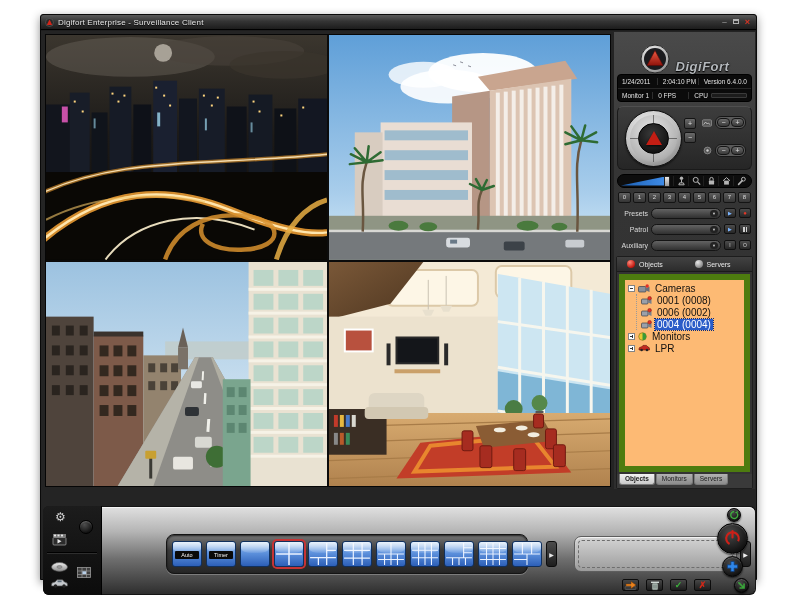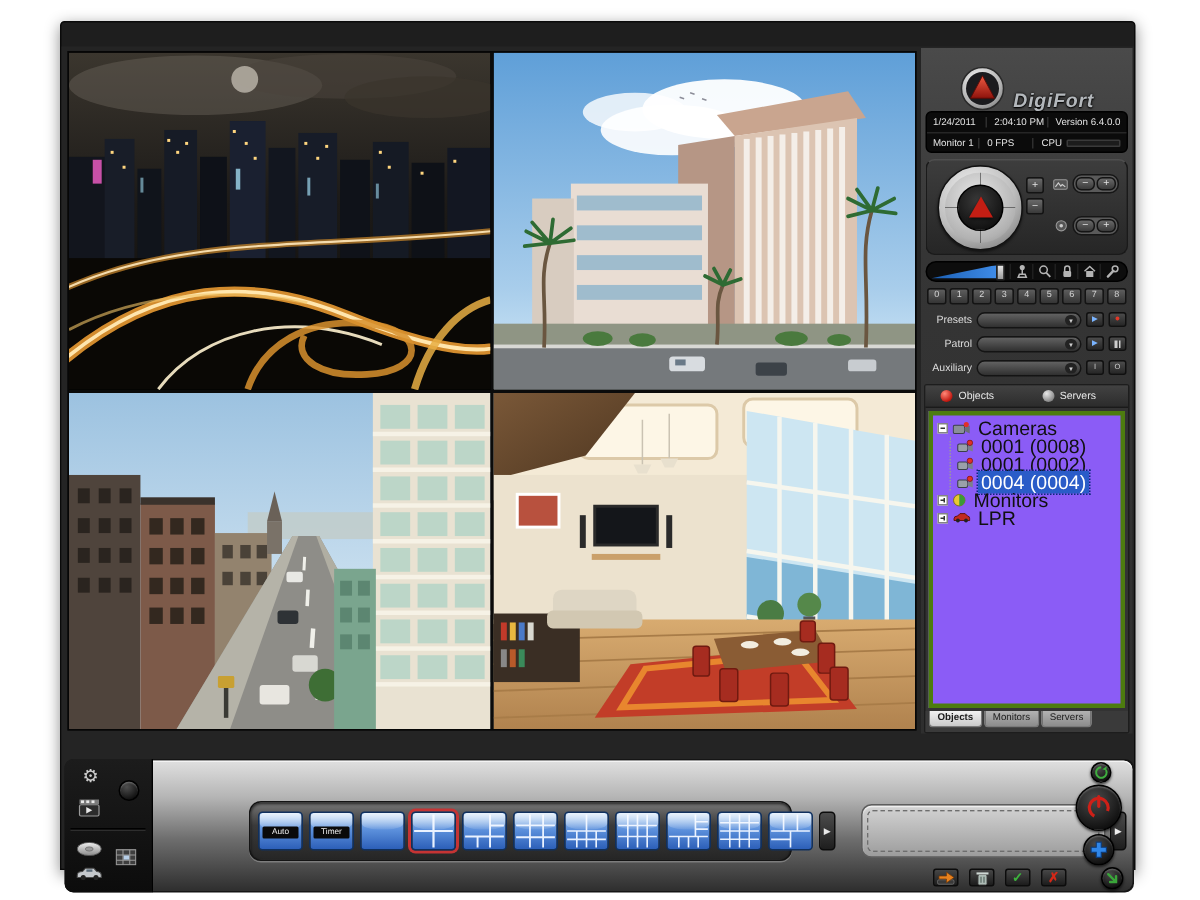--- a/index.html
+++ b/index.html
@@ -99,22 +99,22 @@
   .pausebars i{display:block;width:1.5px;height:5px;background:#cfcfcf;}
   
   .treepanel{flex:1;margin:5px 0 0 0;display:flex;flex-direction:column;border:1px solid #1d1d1d;
              background:#333;border-radius:2px;min-height:0;}
   .treetabs{height:15px;display:flex;align-items:center;background:linear-gradient(180deg,#424242,#2c2c2c);
             border-bottom:1px solid #1a1a1a;}
   .treetab{flex:1;display:flex;align-items:center;gap:4px;padding-left:10px;color:#e8e8e8;font-size:7px;}
   .sphere{width:8px;height:8px;border-radius:50%;}
   .sphere.red{background:radial-gradient(circle at 35% 30%,#ff8878,#c01810 70%,#700a06);}
   .sphere.gray{background:radial-gradient(circle at 35% 30%,#e8e8e8,#8a8a8a 70%,#4a4a4a);}
-  .treewhite{flex:1;margin:2px;background:#8b5cf6;border:3px solid #4d7c0f;overflow:hidden;
-             font-size:13px;color:#101010;padding:2px 0 0 3px;}
+  .treewhite{flex:1;margin:2px;background:#fdba74;border:6px solid #4d7c0f;overflow:hidden;
+             font-size:10px;color:#101010;padding:2px 0 0 3px;}
   .trow{display:flex;align-items:center;gap:3px;height:12px;white-space:nowrap;}
   .tchildren{margin-left:8px;border-left:1px dotted #9a9a9a;padding-left:4px;}
   .tlabel{padding:0 2px;}
   .tlabel.sel{background:#2a5cc8;color:#fff;outline:1px dotted #0a2a7a;}
   .expbox{width:7px;height:7px;border:1px solid #848484;background:#fff;position:relative;flex:none;}
   .expbox .h{position:absolute;left:1px;right:1px;top:2.5px;height:1px;background:#333;}
   .expbox .v{position:absolute;top:1px;bottom:1px;left:2.5px;width:1px;background:#333;}
   .bottabs{height:14px;display:flex;align-items:flex-start;gap:1px;padding:0 2px;background:#3a3a3a;}
   .btab{font-size:6.5px;padding:1px 5px 2px 5px;border:1px solid #7a7a7a;border-top:none;
         border-radius:0 0 3px 3px;background:linear-gradient(180deg,#b2b2b2,#8c8c8c);color:#1c1c1c;}
@@ -172,20 +172,34 @@
   .rbtn.power{right:5px;top:17px;width:31px;height:31px;}
   .rbtn.plus{right:10px;top:50px;width:21px;height:21px;}
   .rbtn.diag{right:4px;top:72px;width:15px;height:15px;}
 </style>
 </head>
 <body>
 
 <div class="stage">
 <div class="window">
 
+  <div class="titlebar">
+    <span style="display:inline-flex">
+      <svg width="9" height="9" viewBox="0 0 9 9">
+            <circle cx="4.5" cy="4.5" r="4" fill="#2a2a2a" stroke="#6a6a6a" stroke-width=".5"></circle>
+            <path d="M4.5 1.6 L7.2 7 H1.8Z" fill="#d42418"></path>
+          </svg>
+    </span>
+    <span class="ttext">Digifort Enterprise - Surveillance Client</span>
+    <span class="wbtns">
+      <span class="wbtn">–</span>
+      <span class="wbtn"><span class="rbox"></span></span>
+      <span class="wbtn close">×</span>
+    </span>
+  </div>
 
   <div class="content">
 
     <div class="grid">
 
       <div class="tile">
         <svg viewBox="0 0 283 226" preserveAspectRatio="xMidYMid slice">
           <defs>
             <linearGradient id="nsky" x1="0" y1="0" x2="0" y2="1">
               <stop offset="0" stop-color="#3b362e"></stop>
@@ -708,21 +722,21 @@
               <span class="tlabel">0001 (0008)</span>
             </div>
             <div class="trow">
               <span style="display:inline-flex">
                 <svg width="11" height="9" viewBox="0 0 11 9">
                       <rect x=".5" y="3" width="6.5" height="5" rx="1" fill="#9aa0aa" stroke="#3a3f49" stroke-width=".7"></rect>
                       <path d="M7 4.6 L10.5 3 V8 L7 6.6Z" fill="#7a808a"></path>
                       <circle cx="8.6" cy="2.2" r="1.8" fill="#e03028" stroke="#7a1410" stroke-width=".5"></circle>
                     </svg>
               </span>
-              <span class="tlabel">0001 (0002)</span>
+              <span class="tlabel">0006 (0002)</span>
             </div>
             <div class="trow">
               <span style="display:inline-flex">
                 <svg width="11" height="9" viewBox="0 0 11 9">
                       <rect x=".5" y="3" width="6.5" height="5" rx="1" fill="#9aa0aa" stroke="#3a3f49" stroke-width=".7"></rect>
                       <path d="M7 4.6 L10.5 3 V8 L7 6.6Z" fill="#7a808a"></path>
                       <circle cx="8.6" cy="2.2" r="1.8" fill="#e03028" stroke="#7a1410" stroke-width=".5"></circle>
                     </svg>
               </span>
               <span class="tlabel sel">0004 (0004)</span>

